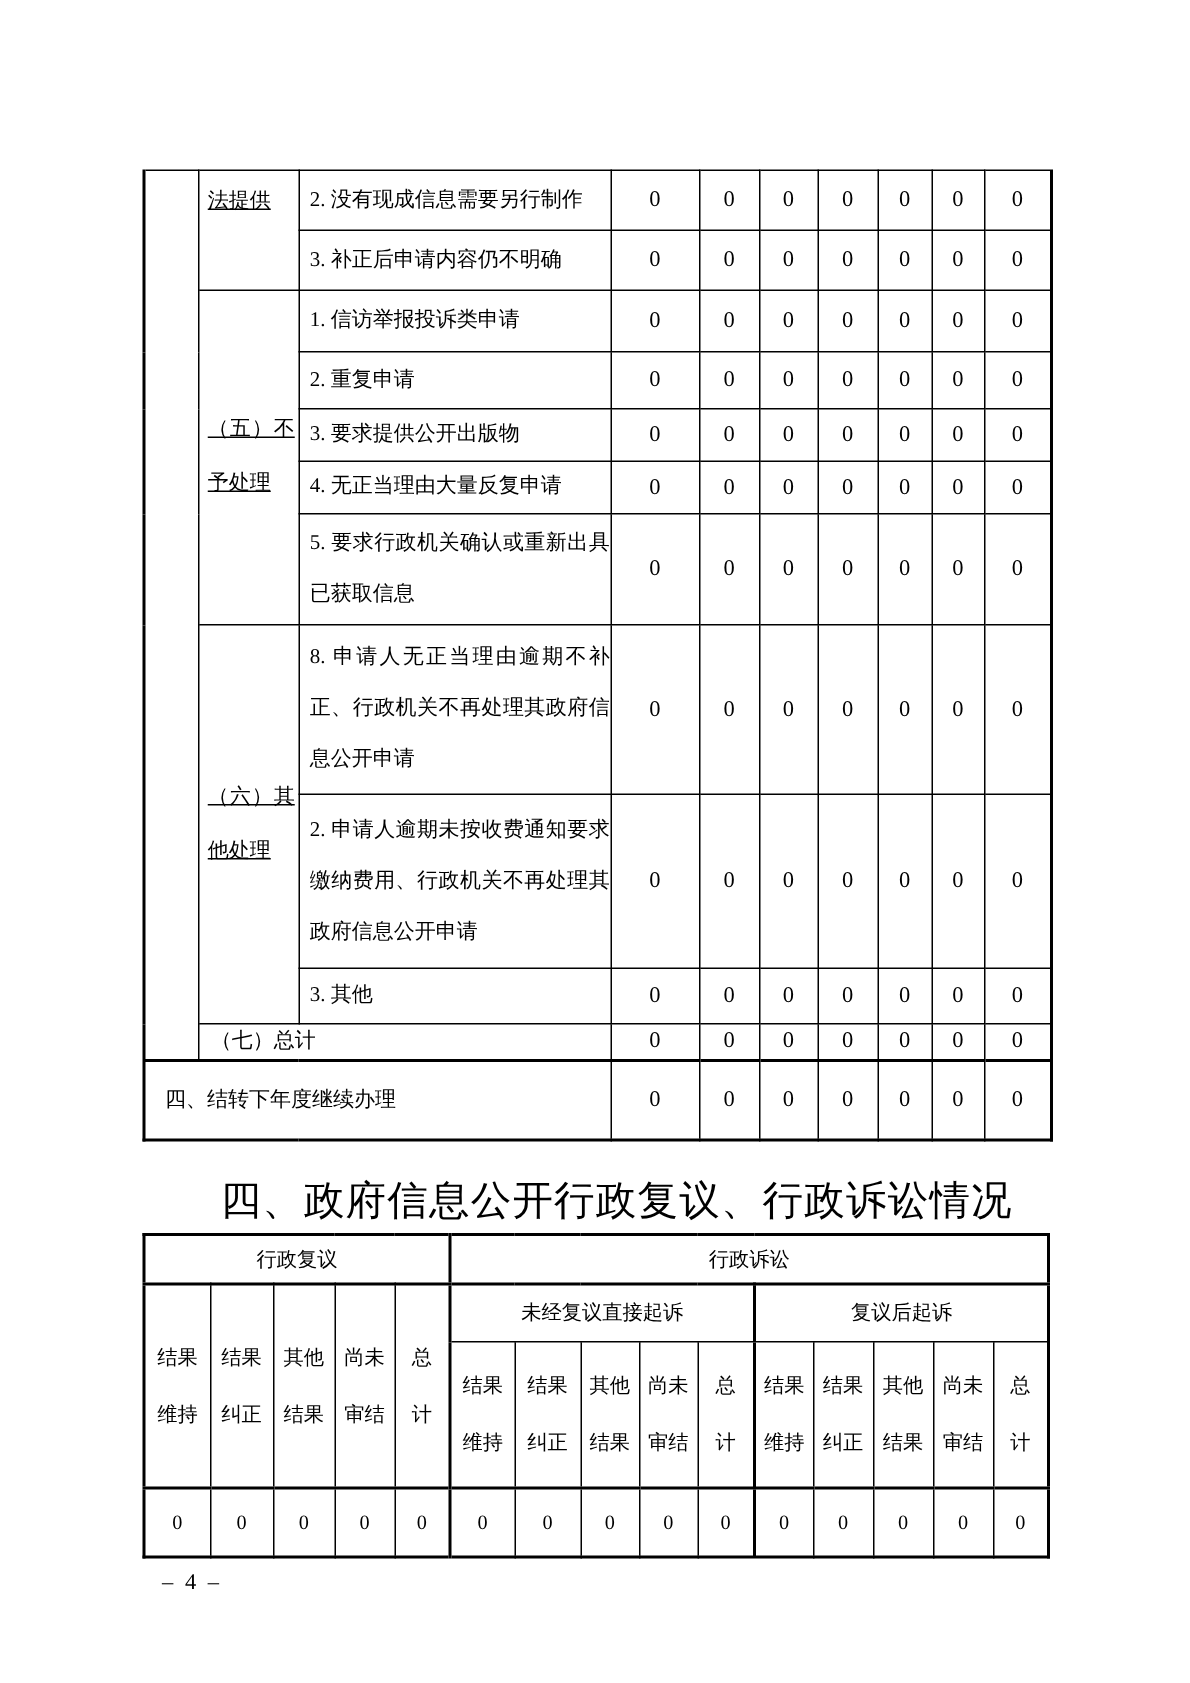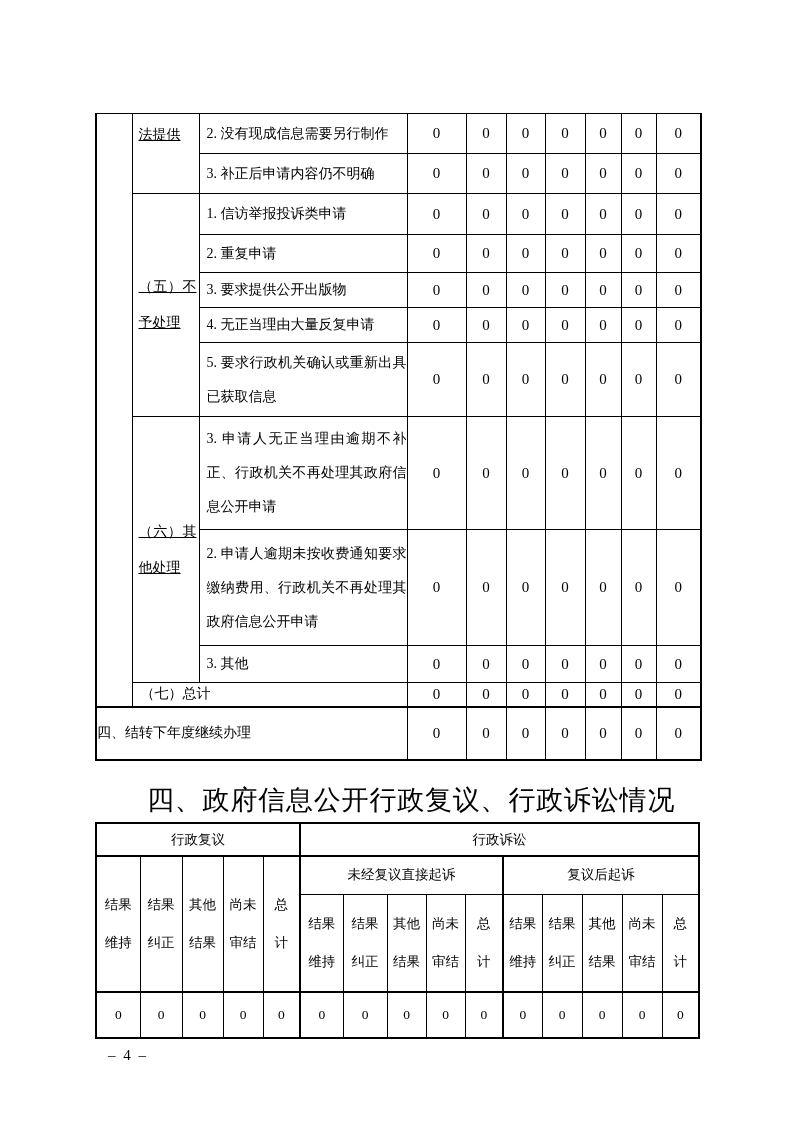--- a/index.html
+++ b/index.html
@@ -20,21 +20,21 @@
   }
   .t1 .lab{
     font-size:14px;line-height:36px;text-align:justify;text-align-last:left;
     padding:0 2px 0 6px;
     text-decoration:underline;
   }
   .t1 .labtop{vertical-align:top;padding-top:4px;line-height:34px;}
   .v{text-align:center;font-size:15px;font-family:"Liberation Serif", serif;}
   .vt{vertical-align:top;padding-top:8px;}
   .t1 .totlab{font-size:14px;text-align:left;padding-left:8px;}
-  .t1 .carrylab{font-size:14px;text-align:left;padding-left:0;}
+  .t1 .carrylab{font-size:14px;text-align:left;padding-left:13px;}
   .t1 tr.rcarry td{border-top-width:2px;}
   
   .title{
     position:absolute;left:95px;top:786px;width:640px;
     font-family:"Liberation Sans", sans-serif;font-weight:400;
     font-size:27px;letter-spacing:0.8px;line-height:28px;
     padding-left:52px;box-sizing:border-box;white-space:nowrap;
   }
   
   .t2{
@@ -143,21 +143,21 @@
     <td class="v">0</td>
     <td class="v">0</td>
     <td class="v">0</td>
     <td class="v">0</td>
     <td class="v">0</td>
     <td class="v">0</td>
     <td class="v">0</td>
   </tr>
   <tr style="height:113px">
     <td rowspan="3" class="lab">（六）其他处理</td>
-    <td class="item">3. 申请人无正当理由逾期不补正、行政机关不再处理其政府信息公开申请</td>
+    <td class="item">8. 申请人无正当理由逾期不补正、行政机关不再处理其政府信息公开申请</td>
     <td class="v">0</td>
     <td class="v">0</td>
     <td class="v">0</td>
     <td class="v">0</td>
     <td class="v">0</td>
     <td class="v">0</td>
     <td class="v vt">0</td>
   </tr>
   <tr style="height:116px">
     <td class="item">2. 申请人逾期未按收费通知要求缴纳费用、行政机关不再处理其政府信息公开申请</td>

